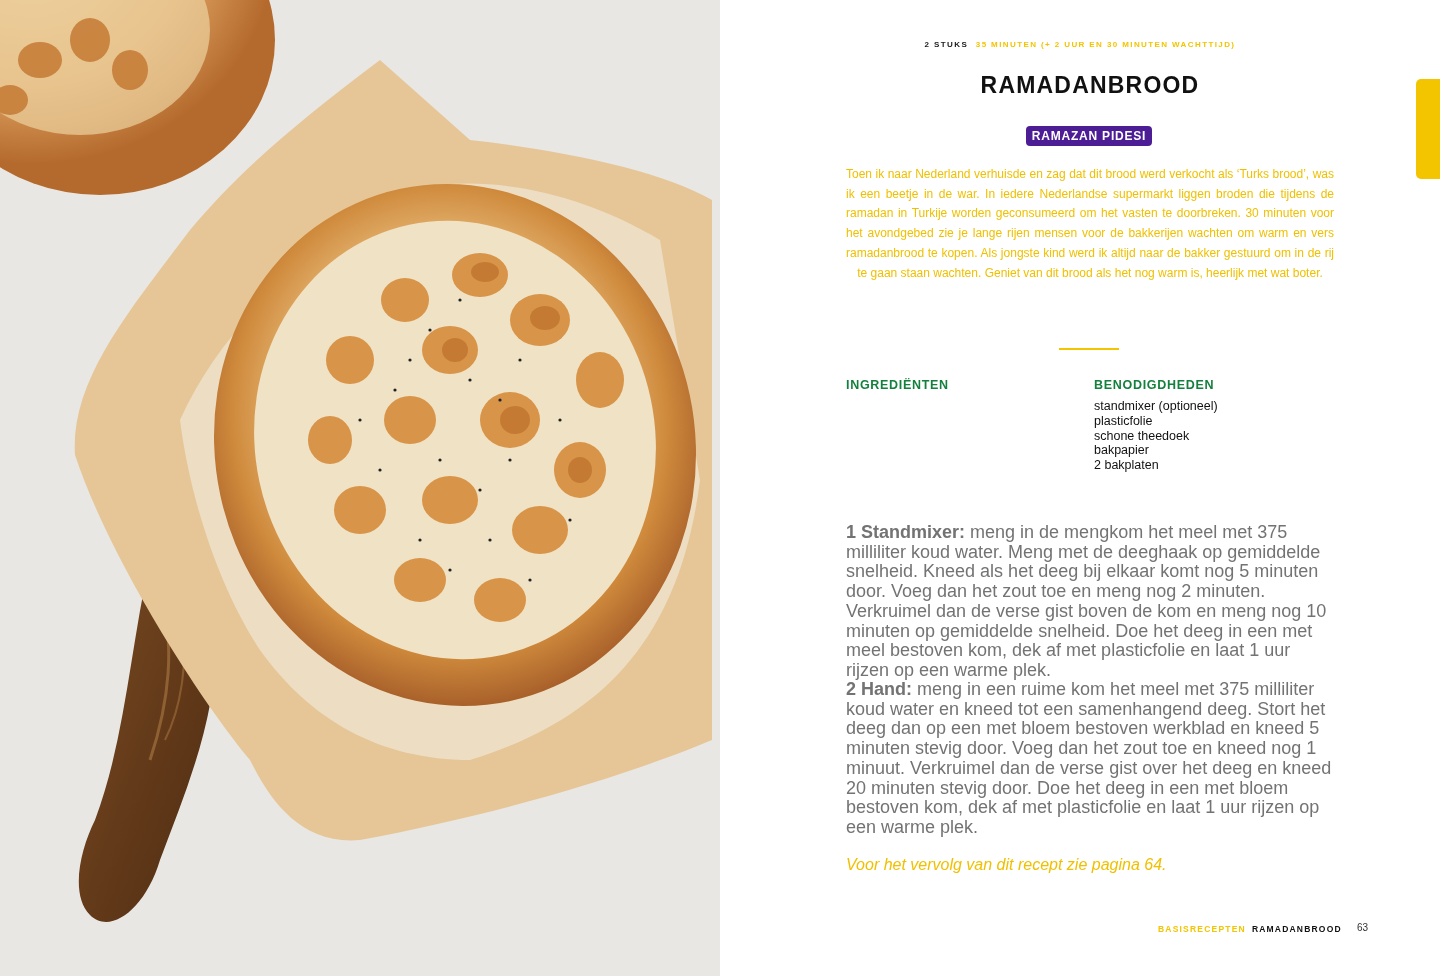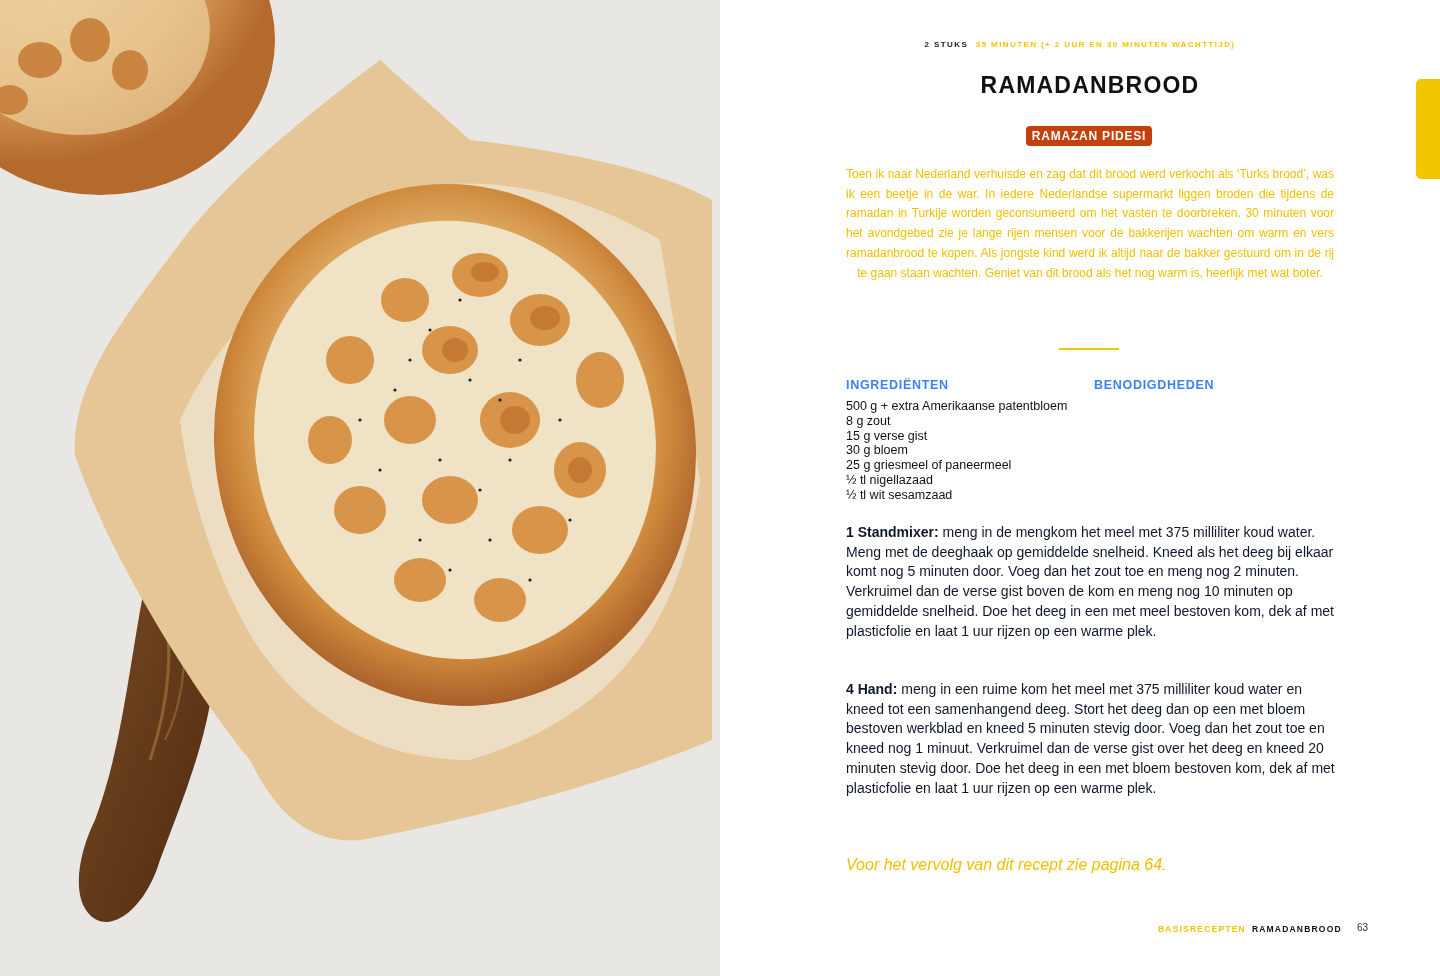--- a/index.html
+++ b/index.html
@@ -23,44 +23,44 @@
     .meta .servings { color: #1a1a1a; }
     .meta .time { color: #f2c500; margin-left: 4px; }
 
     .title {
       position: absolute; left: 0; width: 740px; top: 72px; text-align: center;
       font-size: 23px; font-weight: bold; letter-spacing: 1.2px; color: #111;
     }
 
     .subtitle-badge {
       position: absolute; left: 306px; top: 126px; height: 20px; width: 126px;
-      background: #c2410c; color: #fff; border-radius: 4px;
+      background: #4c1d95; color: #fff; border-radius: 4px;
       font-size: 12px; font-weight: bold; letter-spacing: 0.8px;
       display: flex; align-items: center; justify-content: center;
     }
 
     .intro {
       position: absolute; left: 126px; top: 165px; width: 488px;
       color: #f0c000; font-size: 12px; line-height: 19.7px; text-align: justify;
       text-align-last: center;
     }
 
     .divider {
       position: absolute; left: 339px; top: 348px; width: 60px; height: 2px; background: #f2c500;
     }
 
     .col-head {
-      position: absolute; top: 378px; font-size: 12.5px; font-weight: bold; letter-spacing: 0.7px; color: #3b82f6;
+      position: absolute; top: 378px; font-size: 12.5px; font-weight: bold; letter-spacing: 0.7px; color: #15803d;
     }
     .list {
       position: absolute; top: 399px; list-style: none; font-size: 12.5px; line-height: 14.8px; color: #111;
     }
 
     .step {
-      position: absolute; left: 126px; width: 490px; font-size: 14px; line-height: 19.7px; color: #0f172a;
+      position: absolute; left: 126px; width: 490px; font-size: 18px; line-height: 19.7px; color: #737373;
     }
     .step b { font-weight: bold; }
 
     .continue-note {
       position: absolute; left: 126px; top: 856px; font-size: 16px; font-style: italic; color: #f0c000;
     }
 
     .footer {
       position: absolute; top: 924px; left: 438px; font-size: 8.5px; font-weight: bold; letter-spacing: 1.2px;
       display: flex; align-items: flex-end;
@@ -174,39 +174,37 @@
 
   <h1 class="title">RAMADANBROOD</h1>
 
   <div class="subtitle-badge">RAMAZAN PIDESI</div>
 
   <p class="intro">Toen ik naar Nederland verhuisde en zag dat dit brood werd verkocht als ‘Turks brood’, was ik een beetje in de war. In iedere Nederlandse supermarkt liggen broden die tijdens de ramadan in Turkije worden geconsumeerd om het vasten te doorbreken. 30 minuten voor het avondgebed zie je lange rijen mensen voor de bakkerijen wachten om warm en vers ramadanbrood te kopen. Als jongste kind werd ik altijd naar de bakker gestuurd om in de rij te gaan staan wachten. Geniet van dit brood als het nog warm is, heerlijk met wat boter.</p>
 
   <div class="divider"></div>
 
   <div class="col-head" style="left:126px">INGREDIËNTEN</div>
-  <ul class="list" style="left:126px">
-    <li>500 g + extra Amerikaanse patentbloem</li>
-    <li>8 g zout</li>
-    <li>15 g verse gist</li>
-    <li>30 g bloem</li>
-    <li>25 g griesmeel of paneermeel</li>
-    <li>½ tl nigellazaad</li>
-    <li>½ tl wit sesamzaad</li>
+
+  <div class="col-head" style="left:374px">BENODIGDHEDEN</div>
+  <ul class="list" style="left:374px">
+    <li>standmixer (optioneel)</li>
+    <li>plasticfolie</li>
+    <li>schone theedoek</li>
+    <li>bakpapier</li>
+    <li>2 bakplaten</li>
   </ul>
-
-  <div class="col-head" style="left:374px">BENODIGDHEDEN</div>
 
   <p class="step" style="top:523px">
     <b>1 Standmixer:</b>
     <span>meng in de mengkom het meel met 375 milliliter koud water. Meng met de deeghaak op gemiddelde snelheid. Kneed als het deeg bij elkaar komt nog 5 minuten door. Voeg dan het zout toe en meng nog 2 minuten. Verkruimel dan de verse gist boven de kom en meng nog 10 minuten op gemiddelde snelheid. Doe het deeg in een met meel bestoven kom, dek af met plasticfolie en laat 1 uur rijzen op een warme plek.</span>
   </p>
 
   <p class="step" style="top:680px">
-    <b>4 Hand:</b>
+    <b>2 Hand:</b>
     <span>meng in een ruime kom het meel met 375 milliliter koud water en kneed tot een samenhangend deeg. Stort het deeg dan op een met bloem bestoven werkblad en kneed 5 minuten stevig door. Voeg dan het zout toe en kneed nog 1 minuut. Verkruimel dan de verse gist over het deeg en kneed 20 minuten stevig door. Doe het deeg in een met bloem bestoven kom, dek af met plasticfolie en laat 1 uur rijzen op een warme plek.</span>
   </p>
 
   <p class="continue-note">Voor het vervolg van dit recept zie pagina 64.</p>
 
   <div class="footer">
     <span class="section">BASISRECEPTEN</span>
     <span class="chapter">RAMADANBROOD</span>
   </div>
   <div class="page-number">63</div>

